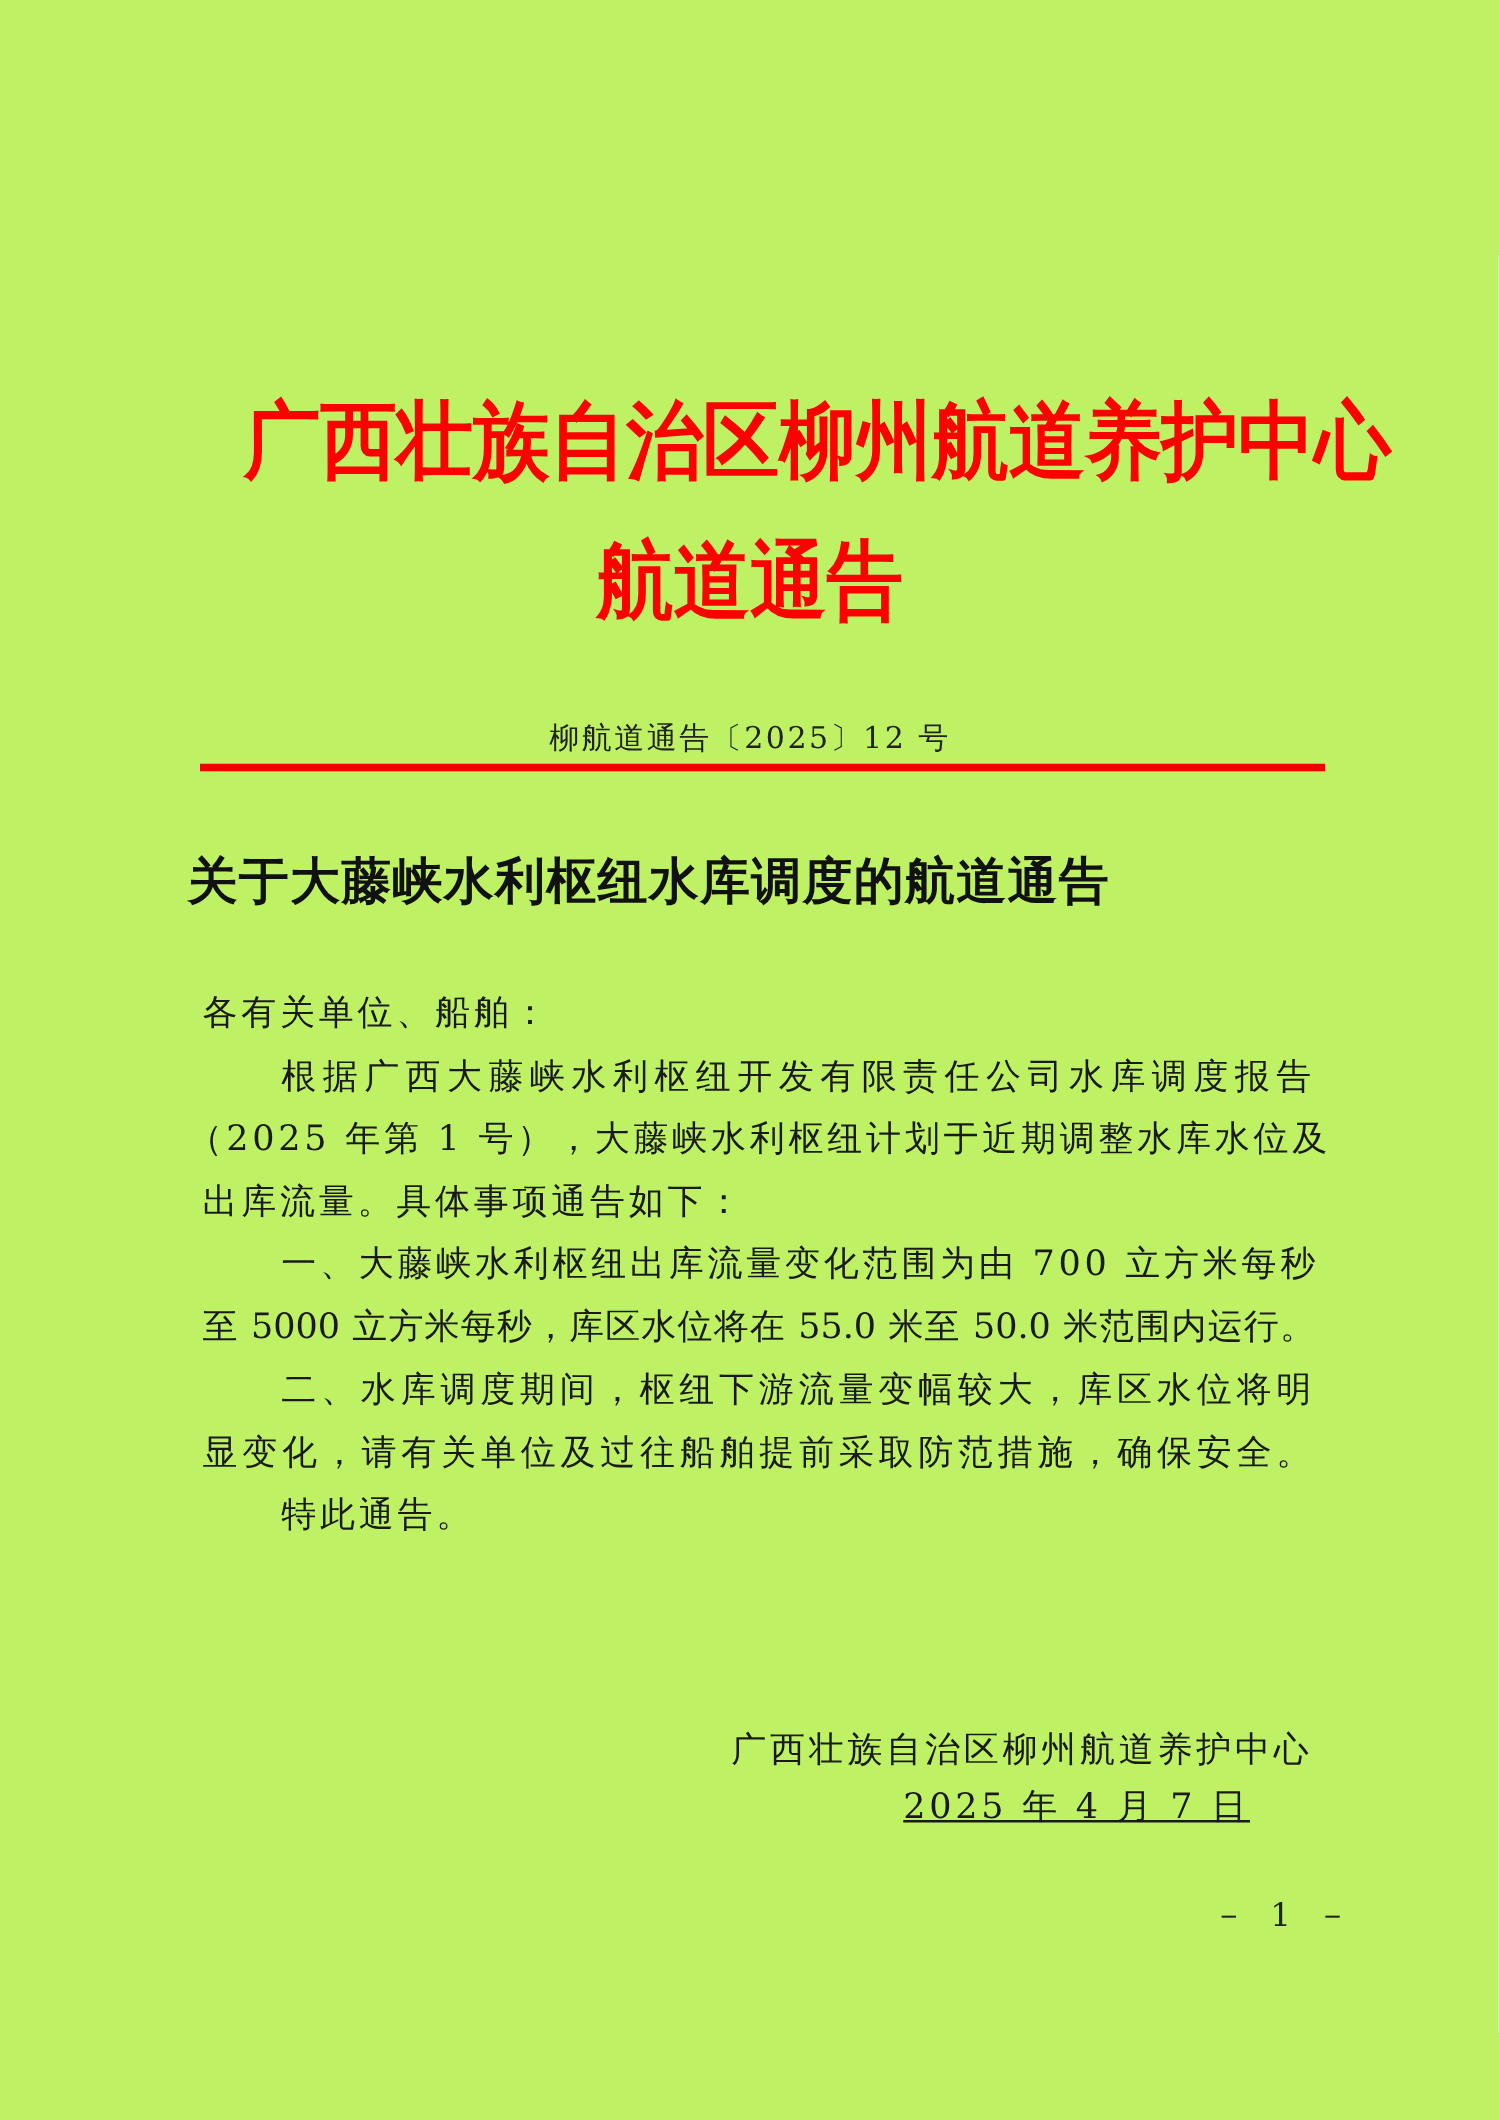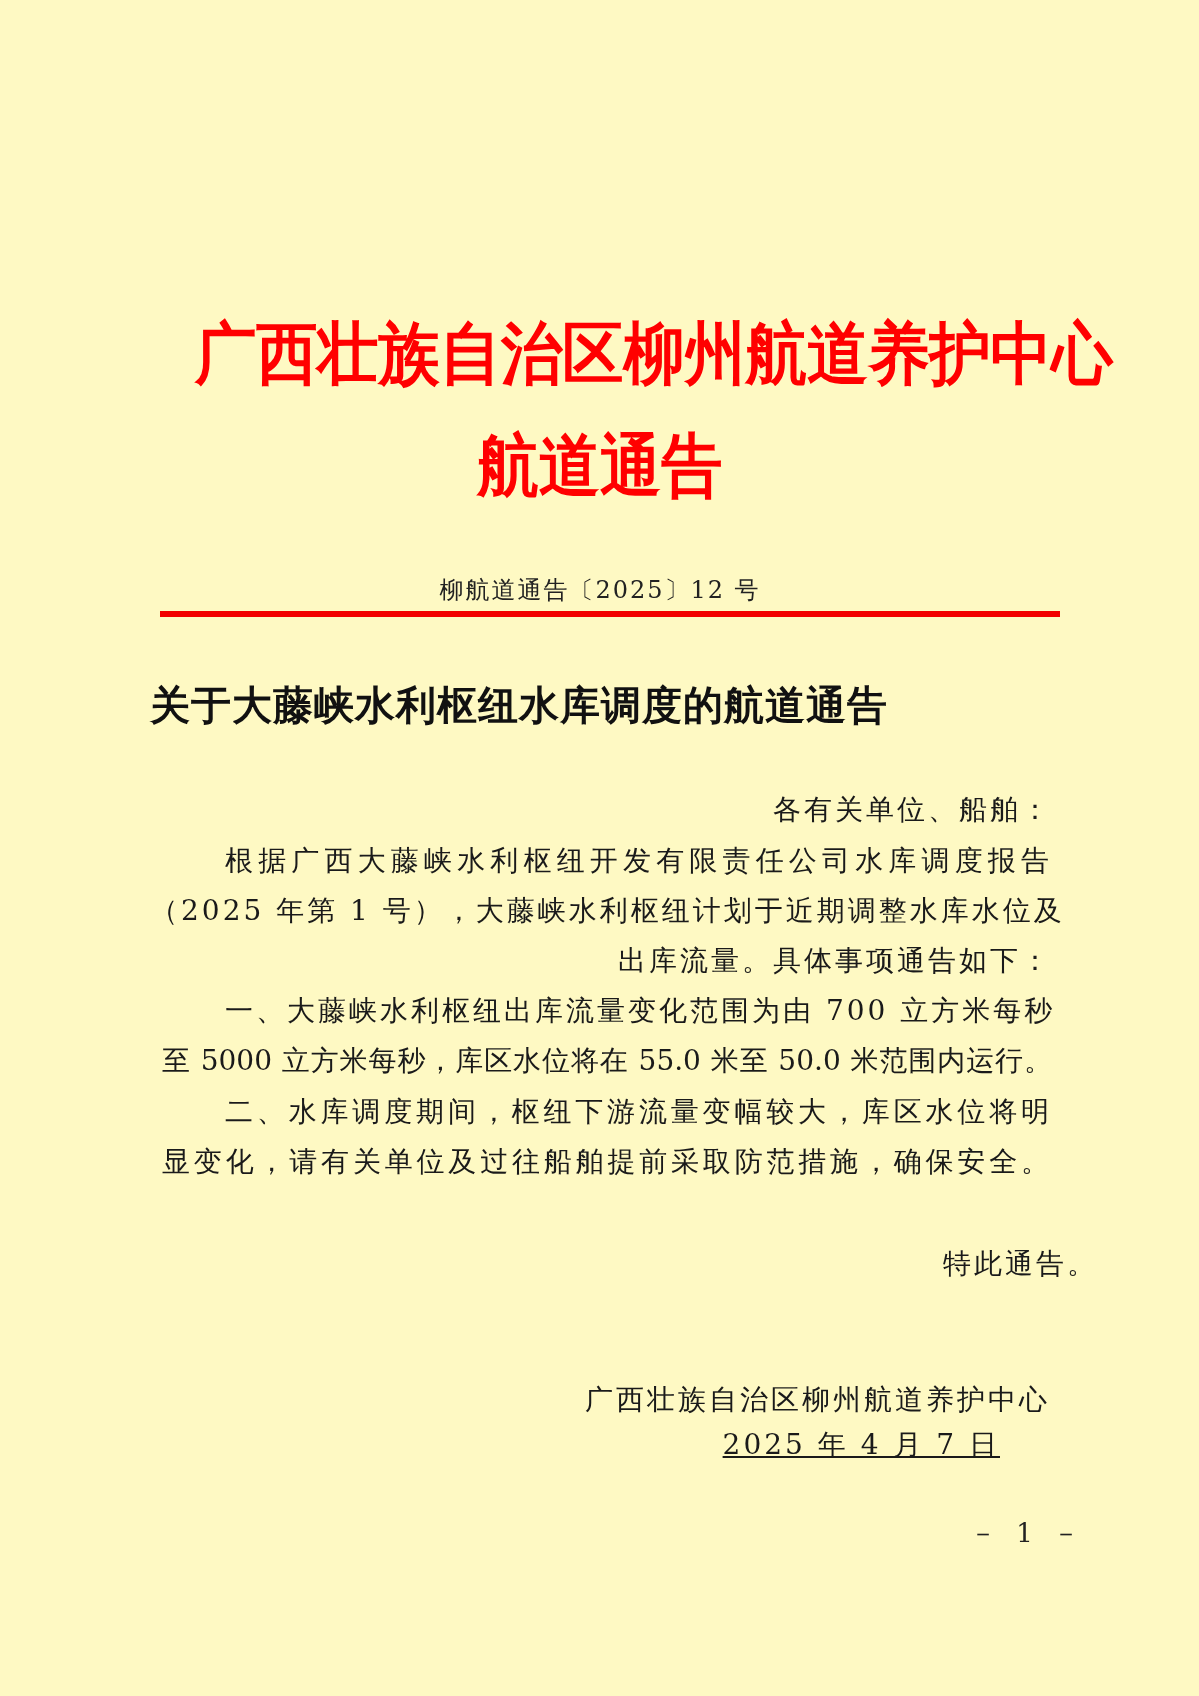--- a/index.html
+++ b/index.html
@@ -13,21 +13,21 @@
       position: relative;
       overflow: hidden;
       font-family: "DejaVu Serif", "Liberation Serif", serif;
       color: #111111;
     }
     .page {
       position: absolute;
       left: 0; top: 0;
       width: 1199px;
       height: 1696px;
-      background: #fef9c3;
+      background: #bef264;
     }
     .org-title {
       position: absolute;
       left: 150px;
       width: 900px;
       text-align: center;
       color: #ff0000;
       font-family: "DejaVu Serif", "Liberation Serif", serif;
       font-weight: bold;
       font-size: 68px;
@@ -75,21 +75,20 @@
     }
     .body-line {
       position: absolute;
       left: 162px;
       width: 890px;
       font-size: 28px;
       line-height: 36px;
       color: #1a1a1a;
       white-space: nowrap;
       letter-spacing: 3px;
-      text-align: right;
     }
     .body-line.indent { left: 225px; width: 827px; }
     .body-line.justify {
       text-align: justify;
       text-align-last: justify;
     }
 
     .signature {
       position: absolute;
       left: 560px;
@@ -135,20 +134,20 @@
   <div class="body-line indent justify" style="top:843px;">根据广西大藤峡水利枢纽开发有限责任公司水库调度报告</div>
   <div class="body-line justify" style="top:893px; left:150px; width:902px;">（2025 年第 1 号），大藤峡水利枢纽计划于近期调整水库水位及</div>
   <div class="body-line" style="top:943px;">出库流量。具体事项通告如下：</div>
 
   <div class="body-line indent justify" style="top:993px;">一、大藤峡水利枢纽出库流量变化范围为由 700 立方米每秒</div>
   <div class="body-line justify" style="top:1043px; letter-spacing:0px;">至 5000 立方米每秒，库区水位将在 55.0 米至 50.0 米范围内运行。</div>
 
   <div class="body-line indent justify" style="top:1094px;">二、水库调度期间，枢纽下游流量变幅较大，库区水位将明</div>
   <div class="body-line justify" style="top:1144px;">显变化，请有关单位及过往船舶提前采取防范措施，确保安全。</div>
 
-  <div class="body-line indent" style="top:1246px;margin-left:46px;">特此通告。</div>
+  <div class="body-line indent" style="top:1194px;">特此通告。</div>
 
   <div class="signature org">广西壮族自治区柳州航道养护中心</div>
   <div class="signature date">2025 年 4 月 7 日</div>
 
   <div class="page-number">－ 1 －</div>
 
 </div>
 
 </body></html>

